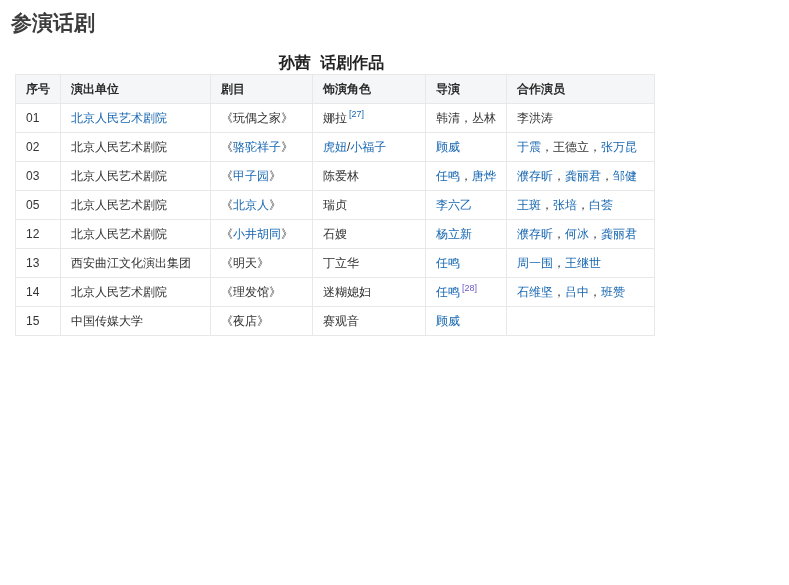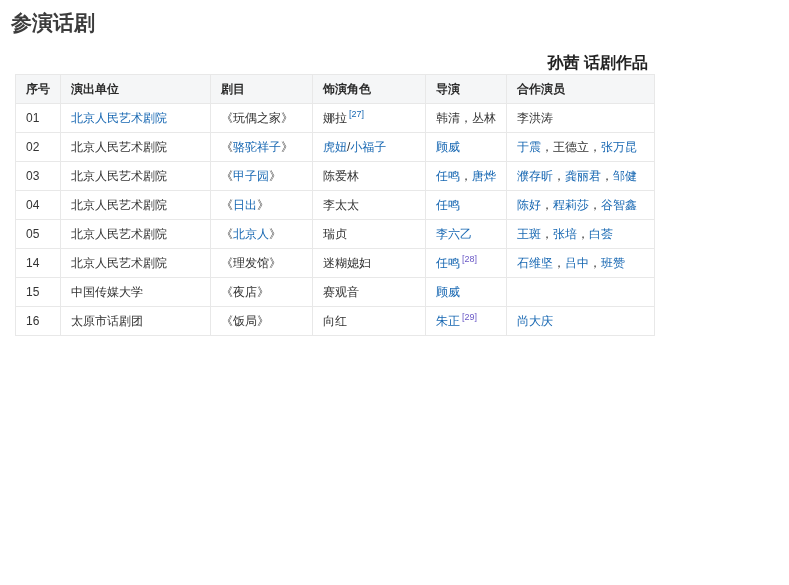--- a/index.html
+++ b/index.html
@@ -15,23 +15,24 @@
     width:789px;height:585px;overflow:hidden;
     font-family:"Liberation Sans","DejaVu Sans",sans-serif;
     color:var(--text);
   }
   .page{padding:10px 0 0 15px;}
   .section-title{
     font-size:21px;font-weight:bold;color:var(--title);
     margin:0 0 4px -4px;line-height:26px;
   }
   .caption{
-    width:633px;text-align:right;
+    width:633px;text-align:center;
     font-size:16px;font-weight:bold;color:#222;
     margin-top:17px;
+    font-family:Liberation Mono, monospace;
   }
   table.works{
     border-collapse:collapse;
     table-layout:fixed;
   }
   table.works th, table.works td{
     border:1px solid var(--border);
     height:28px;
     padding:0 10px;
     font-size:12px;
@@ -97,54 +98,54 @@
         </tr>
         <tr>
           <td><span class="seg-plain">03</span></td>
           <td><span class="seg-plain">北京人民艺术剧院</span></td>
           <td><span class="seg-plain">《</span><a class="seg-link">甲子园</a><span class="seg-plain">》</span></td>
           <td><span class="seg-plain">陈爱林</span></td>
           <td><a class="seg-link">任鸣</a><span class="seg-plain">，</span><a class="seg-link">唐烨</a></td>
           <td><a class="seg-link">濮存昕</a><span class="seg-plain">，</span><a class="seg-link">龚丽君</a><span class="seg-plain">，</span><a class="seg-link">邹健</a></td>
         </tr>
         <tr>
-          <td><span class="seg-plain">04</span></td>
-          <td><span class="seg-plain">北京人民艺术剧院</span></td>
-          <td><span class="seg-plain">《</span><a class="seg-link">日出</a><span class="seg-plain">》</span></td>
-          <td><span class="seg-plain">李太太</span></td>
-          <td><a class="seg-link">任鸣</a></td>
-          <td><a class="seg-link">陈好</a><span class="seg-plain">，</span><a class="seg-link">程莉莎</a><span class="seg-plain">，</span><a class="seg-link">谷智鑫</a></td>
-        </tr>
-        <tr>
           <td><span class="seg-plain">05</span></td>
           <td><span class="seg-plain">北京人民艺术剧院</span></td>
           <td><span class="seg-plain">《</span><a class="seg-link">北京人</a><span class="seg-plain">》</span></td>
           <td><span class="seg-plain">瑞贞</span></td>
           <td><a class="seg-link">李六乙</a></td>
           <td><a class="seg-link">王斑</a><span class="seg-plain">，</span><a class="seg-link">张培</a><span class="seg-plain">，</span><a class="seg-link">白荟</a></td>
+        </tr>
+        <tr>
+          <td><span class="seg-plain">12</span></td>
+          <td><span class="seg-plain">北京人民艺术剧院</span></td>
+          <td><span class="seg-plain">《</span><a class="seg-link">小井胡同</a><span class="seg-plain">》</span></td>
+          <td><span class="seg-plain">石嫂</span></td>
+          <td><a class="seg-link">杨立新</a></td>
+          <td><a class="seg-link">濮存昕</a><span class="seg-plain">，</span><a class="seg-link">何冰</a><span class="seg-plain">，</span><a class="seg-link">龚丽君</a></td>
+        </tr>
+        <tr>
+          <td><span class="seg-plain">13</span></td>
+          <td><span class="seg-plain">西安曲江文化演出集团</span></td>
+          <td><span class="seg-plain">《明天》</span></td>
+          <td><span class="seg-plain">丁立华</span></td>
+          <td><a class="seg-link">任鸣</a></td>
+          <td><a class="seg-link">周一围</a><span class="seg-plain">，</span><a class="seg-link">王继世</a></td>
         </tr>
         <tr>
           <td><span class="seg-plain">14</span></td>
           <td><span class="seg-plain">北京人民艺术剧院</span></td>
           <td><span class="seg-plain">《理发馆》</span></td>
           <td><span class="seg-plain">迷糊媳妇</span></td>
           <td><a class="seg-link">任鸣</a><sup class="ref visited"><a>[28]</a></sup></td>
           <td><a class="seg-link">石维坚</a><span class="seg-plain">，</span><a class="seg-link">吕中</a><span class="seg-plain">，</span><a class="seg-link">班赞</a></td>
         </tr>
         <tr>
           <td><span class="seg-plain">15</span></td>
           <td><span class="seg-plain">中国传媒大学</span></td>
           <td><span class="seg-plain">《夜店》</span></td>
           <td><span class="seg-plain">赛观音</span></td>
           <td><a class="seg-link">顾威</a></td>
           <td></td>
         </tr>
-        <tr>
-          <td><span class="seg-plain">16</span></td>
-          <td><span class="seg-plain">太原市话剧团</span></td>
-          <td><span class="seg-plain">《饭局》</span></td>
-          <td><span class="seg-plain">向红</span></td>
-          <td><a class="seg-link">朱正</a><sup class="ref visited"><a>[29]</a></sup></td>
-          <td><a class="seg-link">尚大庆</a></td>
-        </tr>
       </tbody>
   </table>
 </div>
 
 </body></html>

